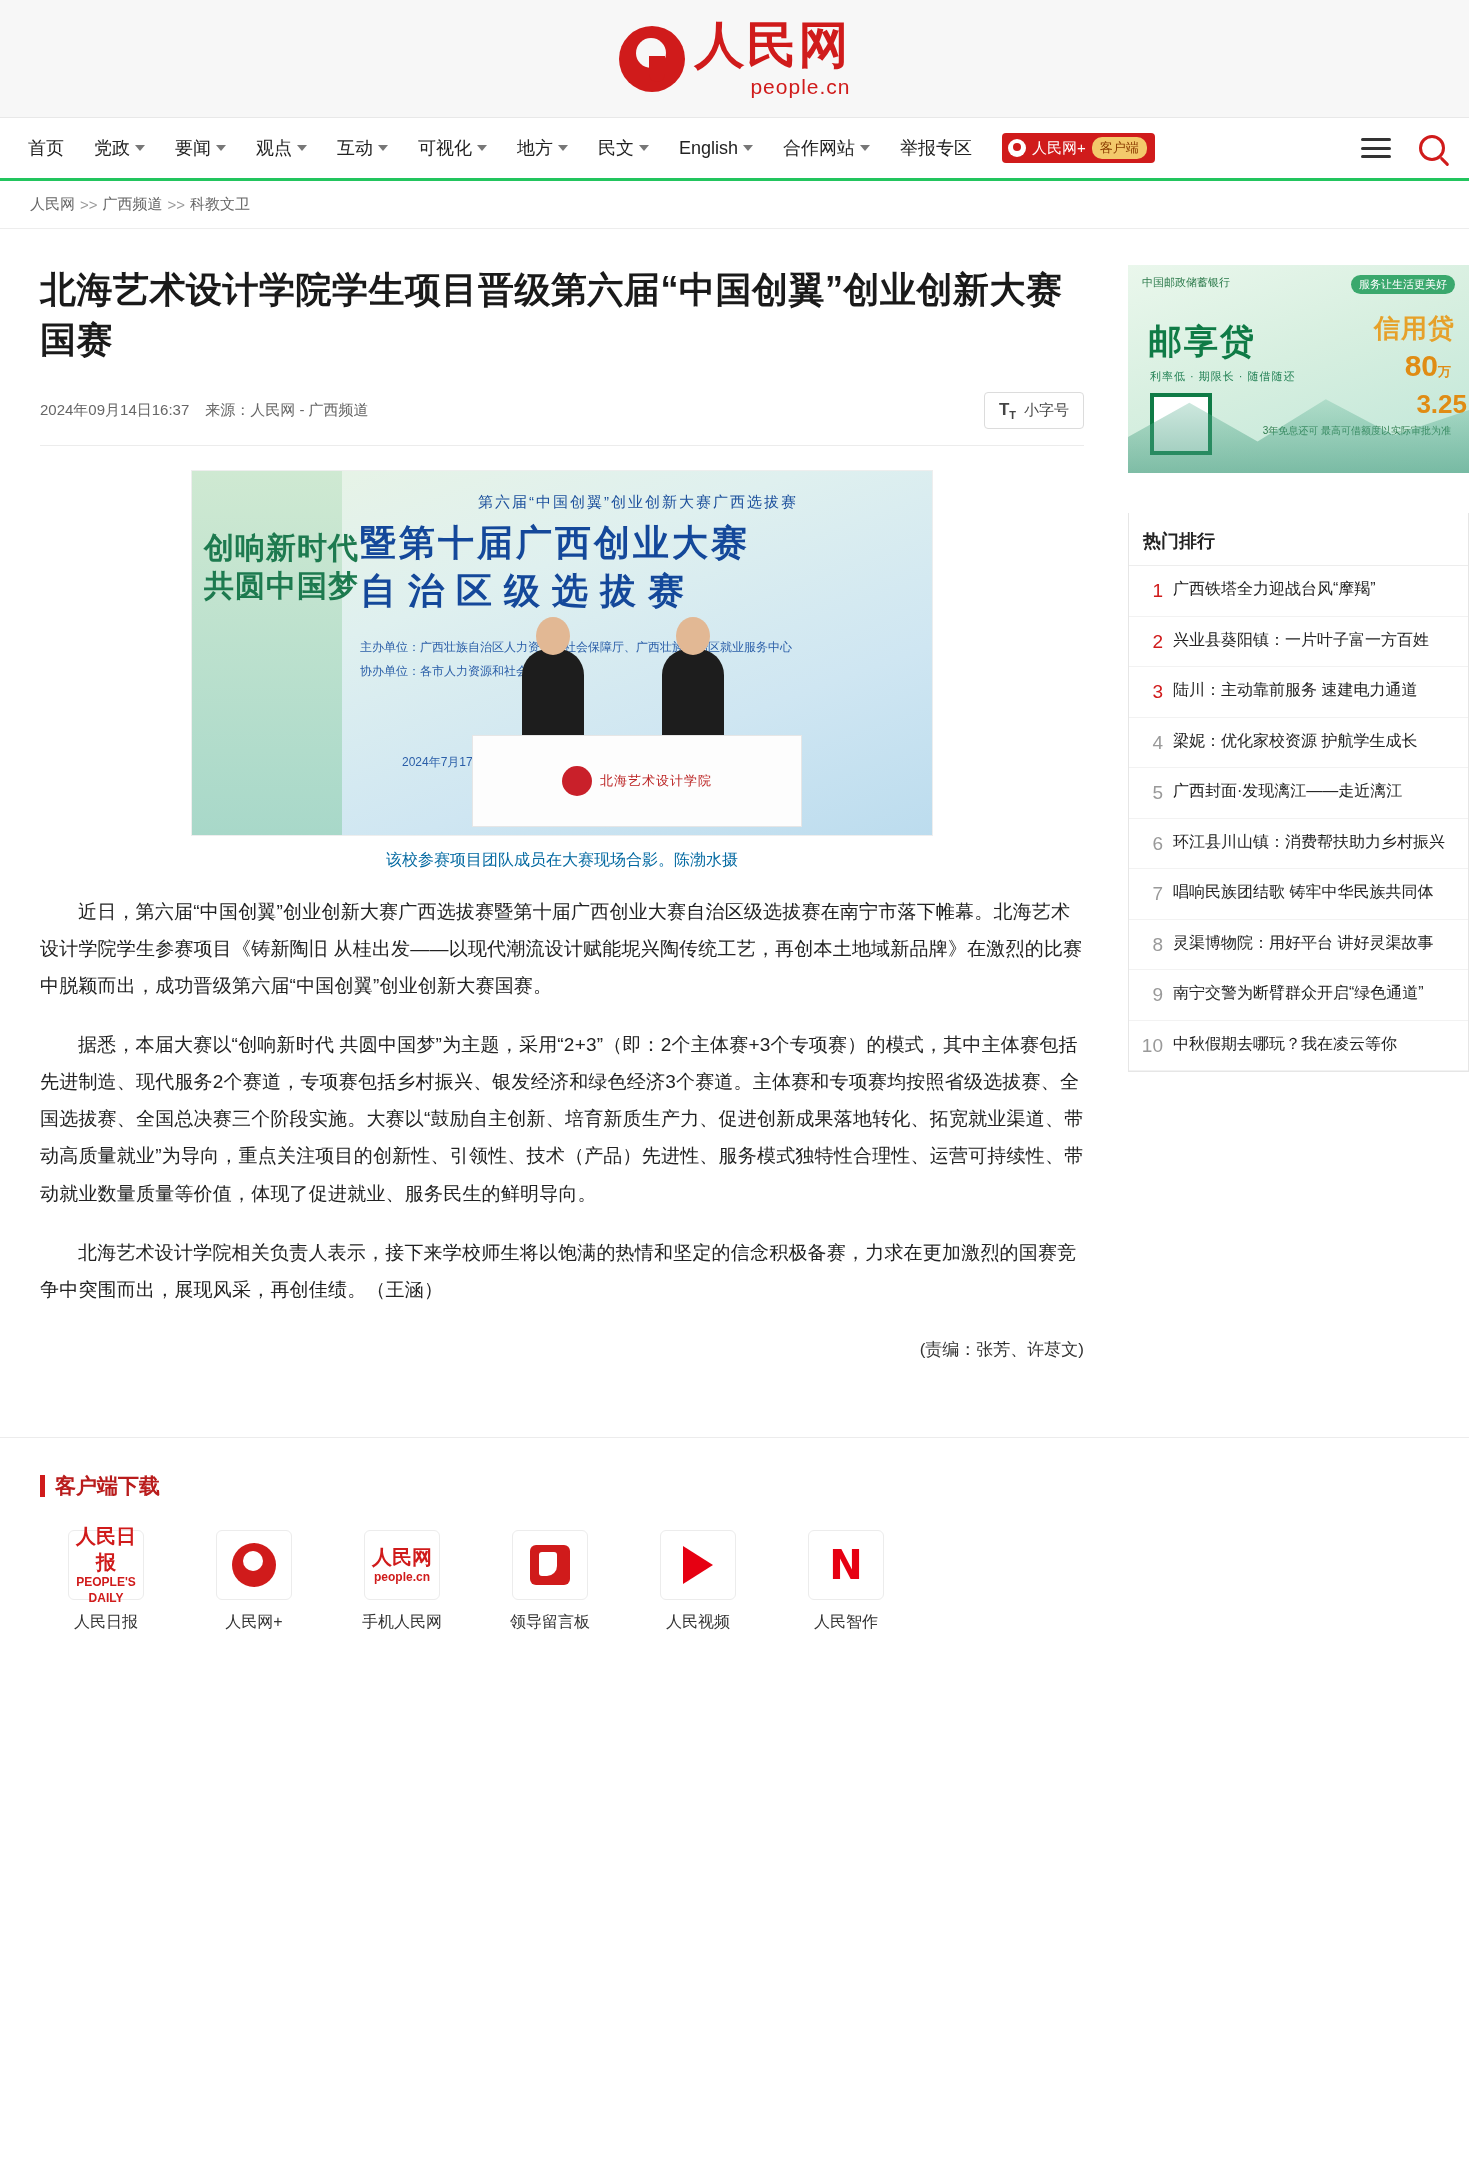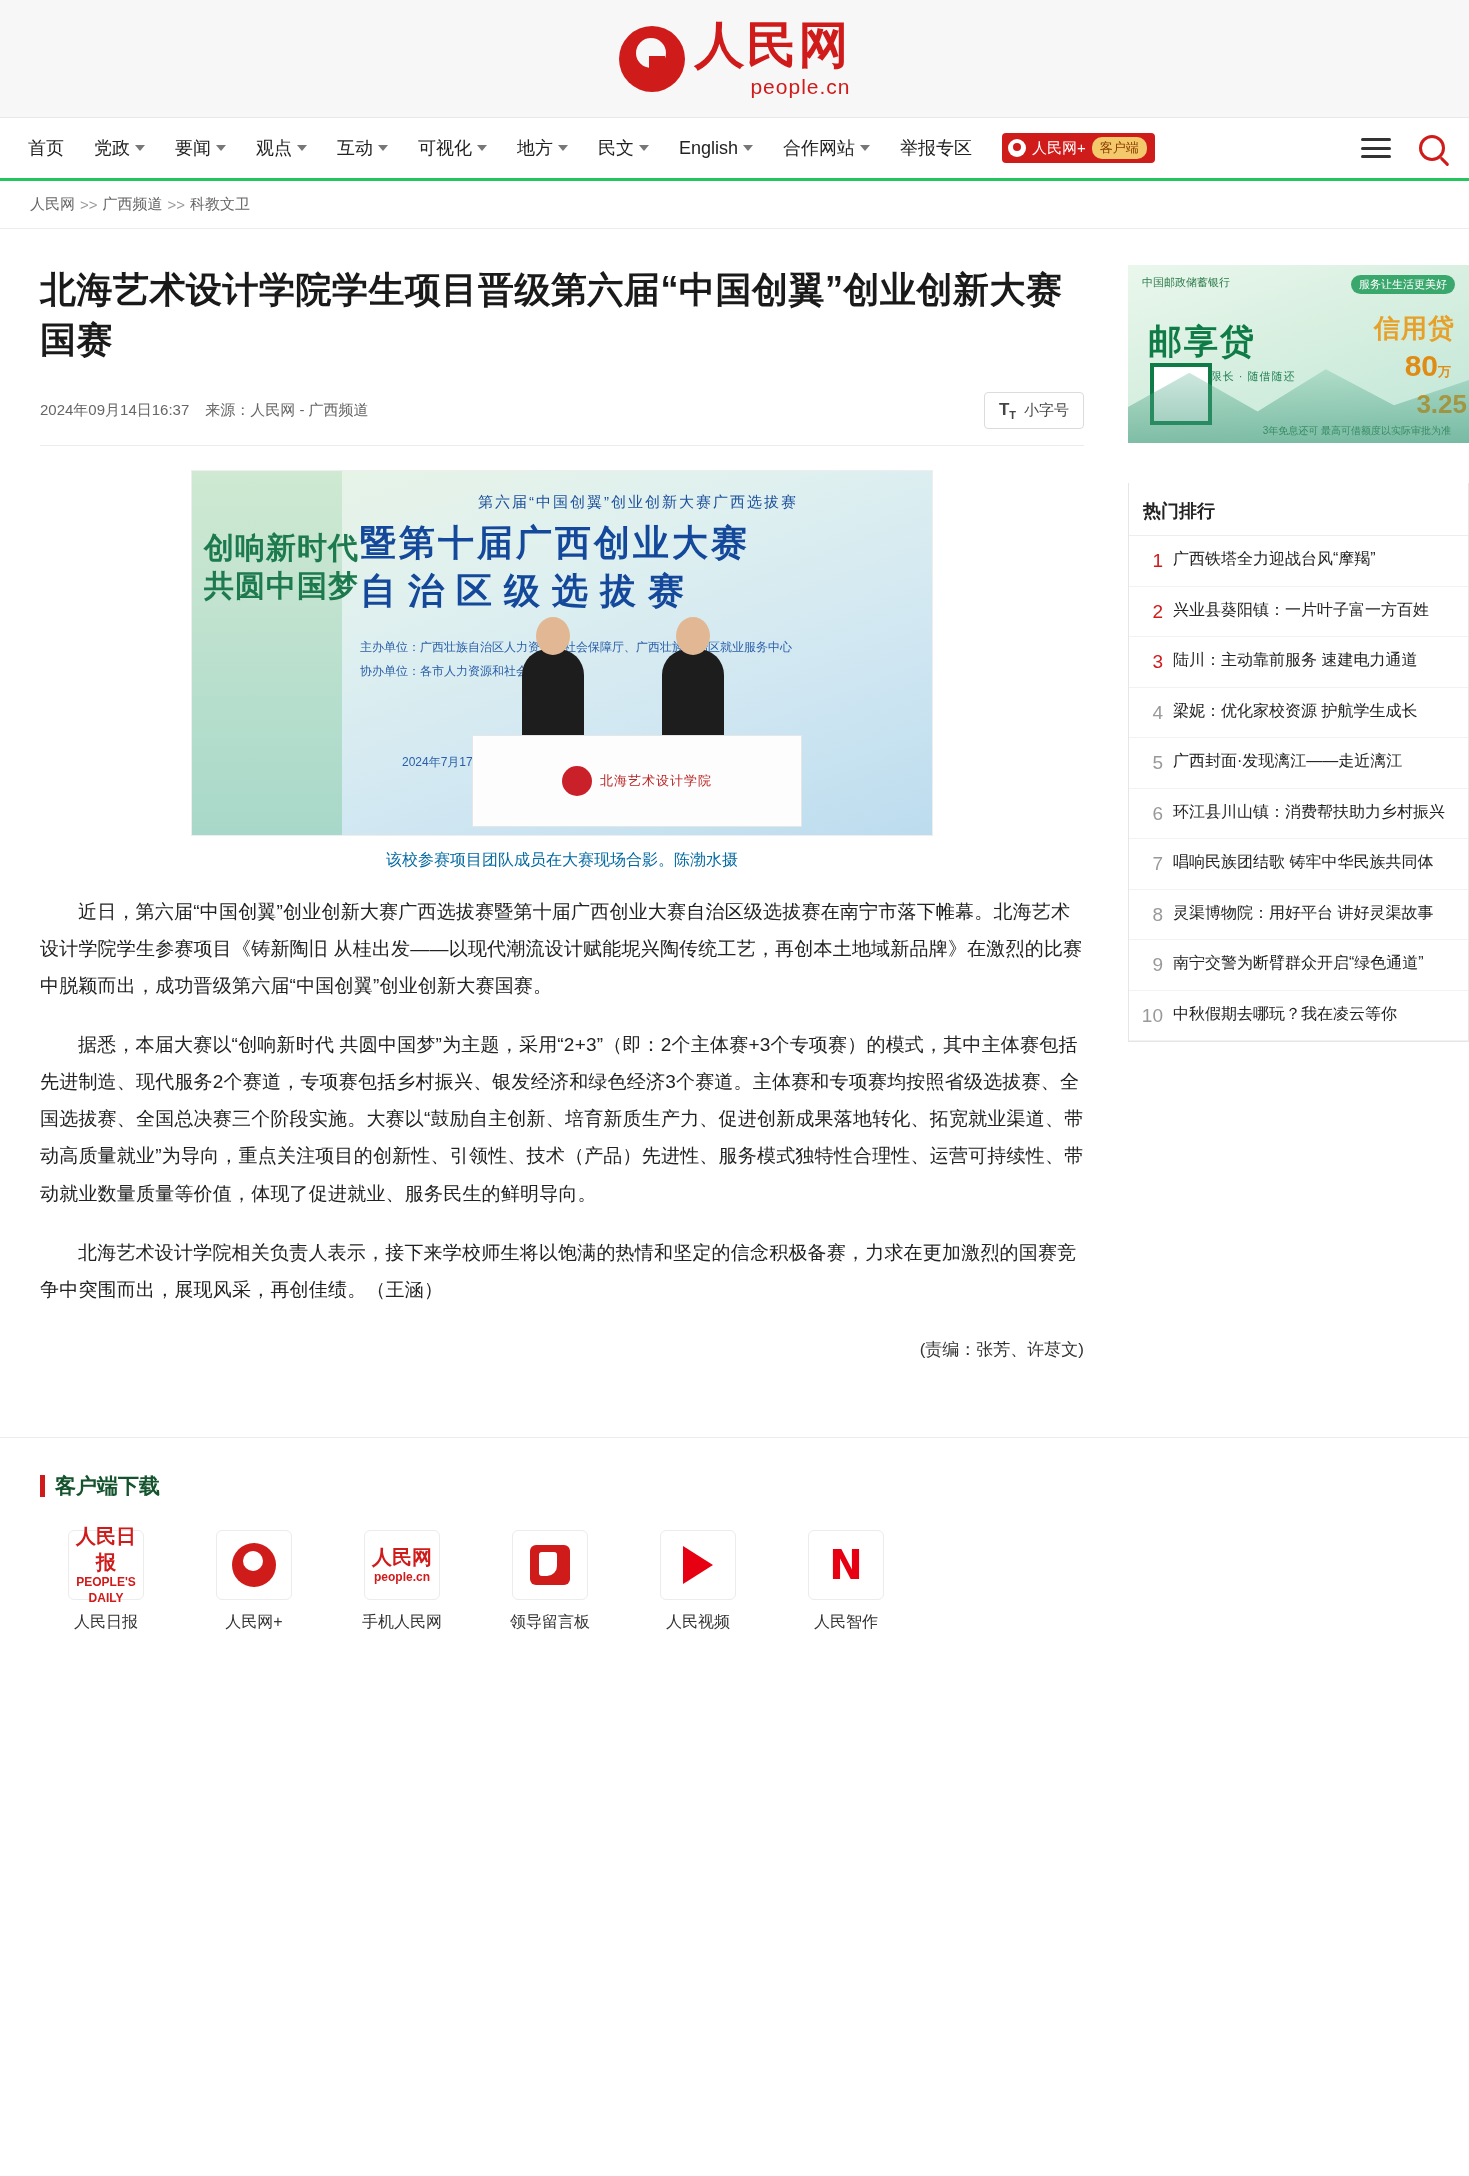--- a/index.html
+++ b/index.html
@@ -273,21 +273,21 @@
   .share .box {
     width:28px;height:28px;border:1px solid #c9c9c9;border-radius:4px;
     position:relative;
   }
   .share .box::after{
     content:"↗"; position:absolute; left:6px; top:2px; font-size:15px; color:#555;
   }
 
   
   .ad {
-    width: 341px; height: 178px;
+    width: 341px; height: 208px;
     background: linear-gradient(160deg,#eaf7ec 0%,#d7efe0 45%,#bfe6d8 100%);
     position: relative;
     overflow: hidden;
   }
   .ad .topbar {
     position:absolute; top:10px; left:14px; right:14px;
     display:flex; justify-content:space-between; font-size:11px; color:#2c7a4b;
   }
   .ad .pill {
     background:#3aa86d;color:#fff;border-radius:10px;padding:2px 8px;font-size:11px;
@@ -351,21 +351,21 @@
   .rank-item .tx { overflow: hidden; text-overflow: clip; }
 
   
   .downloads {
     margin-top: 60px;
     border-top: 1px solid #ececec;
     padding: 34px 40px 60px 40px;
   }
   .dl-title {
     display:flex; align-items:center; gap:10px;
-    font-size: 21px; font-weight:bold; color:#14532d;
+    font-size: 21px; font-weight:bold; color:#b91c1c;
     margin-bottom: 30px;
   }
   .dl-title .bar { width:5px; height:22px; background:#d01b1b; display:block;}
   .dl-row { display:flex; gap: 36px; padding-left: 10px; }
   .dl-item { width: 112px; text-align:center; cursor:pointer; }
   .dl-ico {
     width: 76px; height: 70px; margin: 0 auto 12px;
     border: 1px solid #ececec; border-radius: 6px;
     display:flex; align-items:center; justify-content:center;
     background:#fff;

